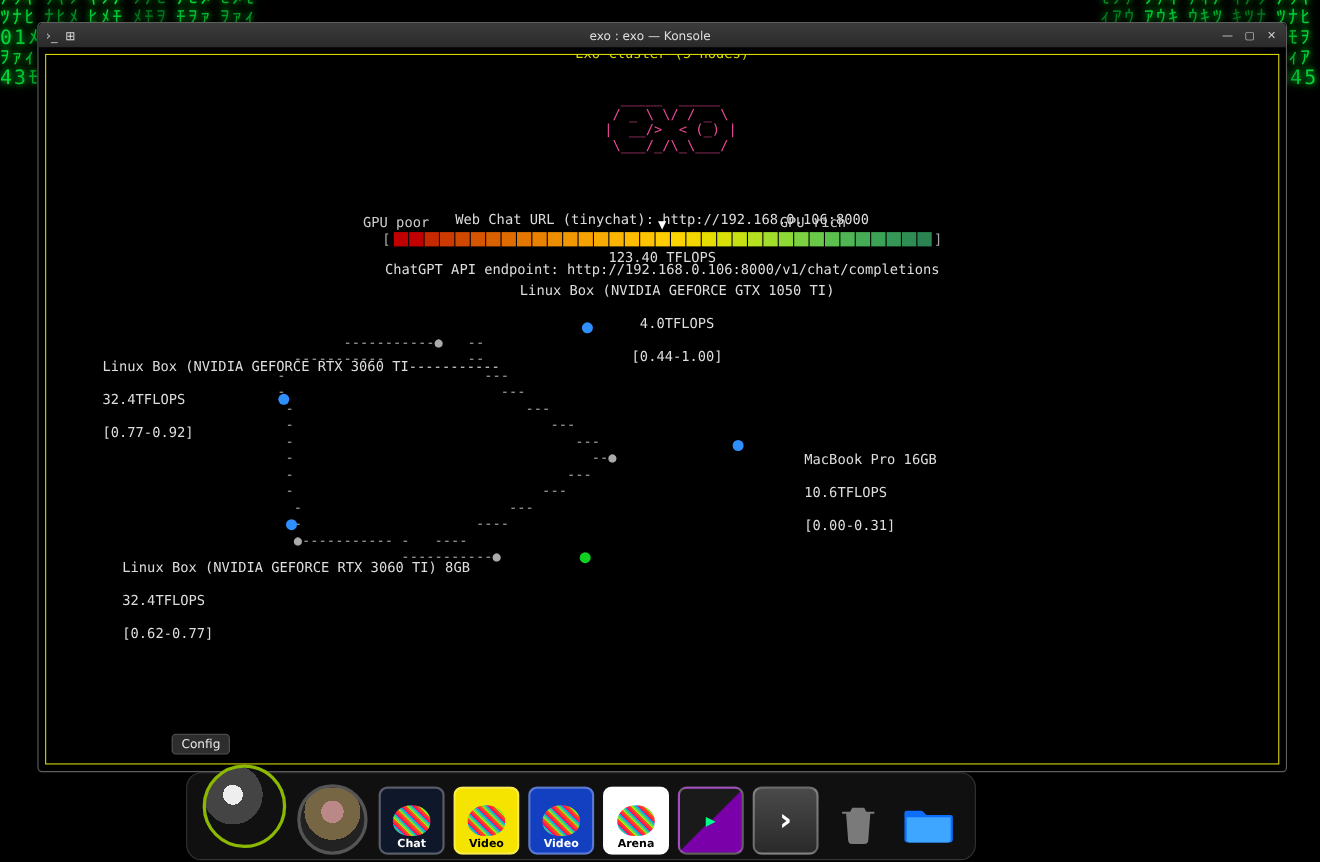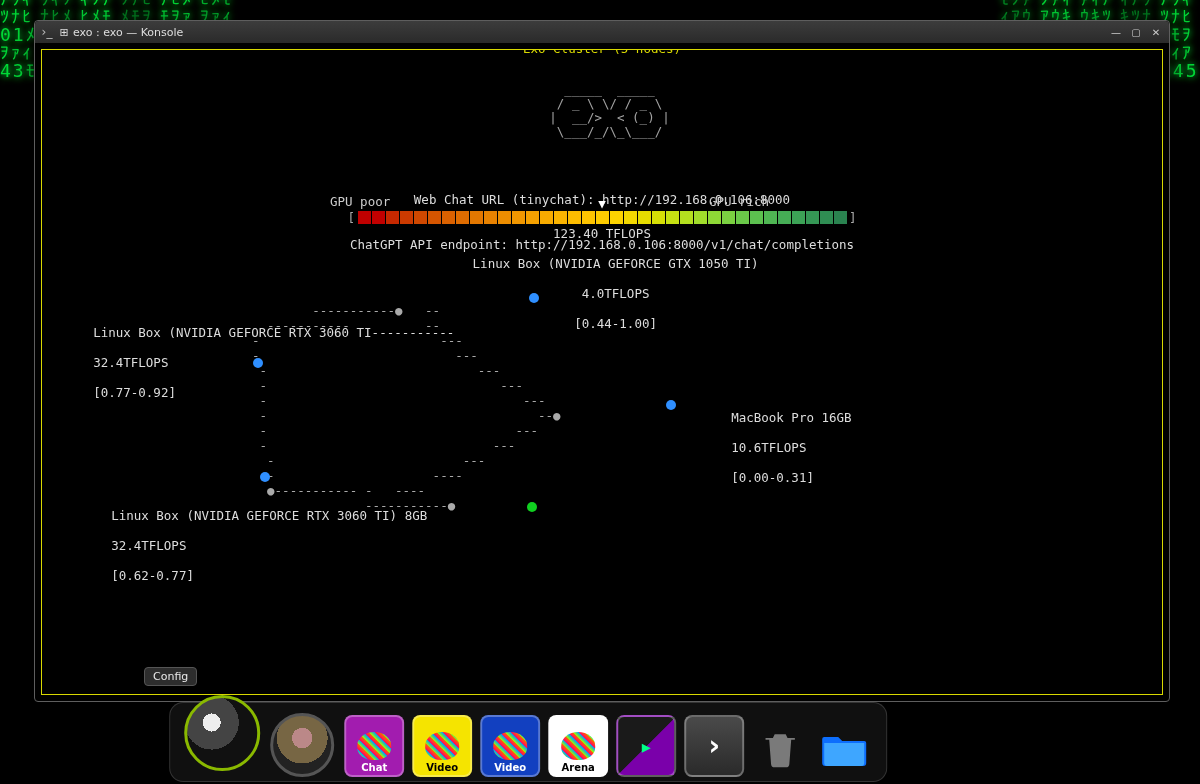--- a/index.html
+++ b/index.html
@@ -66,20 +66,21 @@
     color: #bbb;
     font-size: 12px;
   }
   .titlebar .term-ico {
     width: 14px;
     text-align: center;
     margin: 0 2px;
   }
   .titlebar .title-text {
     flex: 1;
+    text-align: center;
   }
   .titlebar .win-btns {
     display: flex;
     gap: 6px;
     align-items: center;
     margin-right: 2px;
     color: #ccc;
   }
   .titlebar .win-btn {
     width: 14px;
@@ -110,21 +111,21 @@
     padding: 0 6px;
     color: #d8d800;
     white-space: pre;
   }
 
   .ascii-logo {
     position: absolute;
     top: 20px;
     left: 50%;
     transform: translateX(-50%);
-    color: #a3a3a3;
+    color: #ec4899;
     white-space: pre;
     text-align: left;
     font-size: 12.5px;
     line-height: 14px;
   }
 
   .info-block {
     position: absolute;
     top: 112px;
     left: 0;
@@ -198,21 +199,21 @@
   .ascii-art {
     position:absolute;
     color:#aaa;
     white-space:pre;
     line-height:15px;
     font-size:12.5px;
   }
 
   .config-btn {
     position:absolute;
-    left: 102px;
+    left: 114px;
     bottom: 8px;
     background:#2d2d2d;
     border:1px solid #555;
     color:#e8e8e8;
     font-family: "DejaVu Sans", sans-serif;
     font-size:11px;
     padding:2px 8px;
     border-radius:4px;
     cursor:pointer;
   }
@@ -263,21 +264,21 @@
     color:#fff;
     padding-bottom:2px;
     cursor:pointer;
     position:relative;
   }
   .dock .app .brain {
     width:34px;height:28px;
     border-radius:50% 50% 45% 45%;
     margin-bottom:2px;
   }
-  .dock .app.chat  { background:#a21caf;margin-top:21px; }
+  .dock .app.chat  { background:#0f172a;margin-top:21px; }
   .dock .app.chat .brain  { background: repeating-linear-gradient(45deg,#f06,#f60 4px,#9f0 4px,#09f 8px); }
   .dock .app.video { background:#f5e400; color:#000; }
   .dock .app.video .brain { background: repeating-linear-gradient(45deg,#f06,#f60 4px,#9f0 4px,#09f 8px); }
   .dock .app.pics  { background:#1240c0; }
   .dock .app.pics .brain  { background: repeating-linear-gradient(45deg,#f06,#f60 4px,#9f0 4px,#09f 8px); }
   .dock .app.arena { background:#fff; color:#000; }
   .dock .app.arena .brain { background: repeating-linear-gradient(45deg,#f06,#f60 4px,#9f0 4px,#09f 8px); }
 
   .dock .app.syssettings { background: linear-gradient(135deg,#1a1a1a 50%, #7a00aa 50%); }
   .dock .app.syssettings::after{

